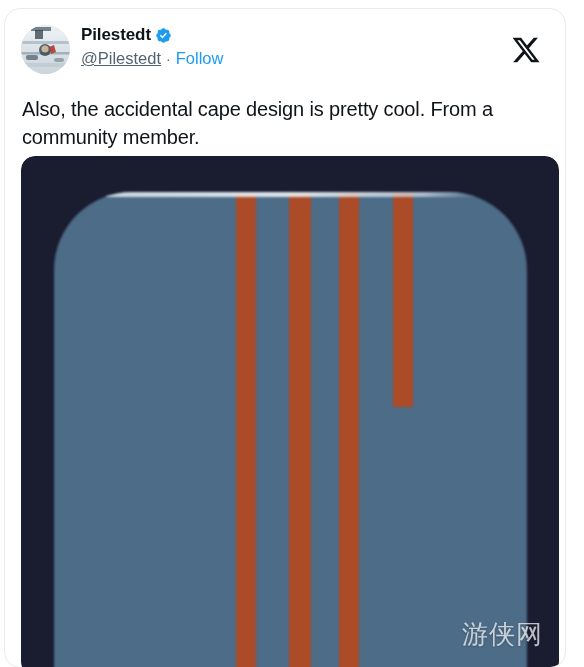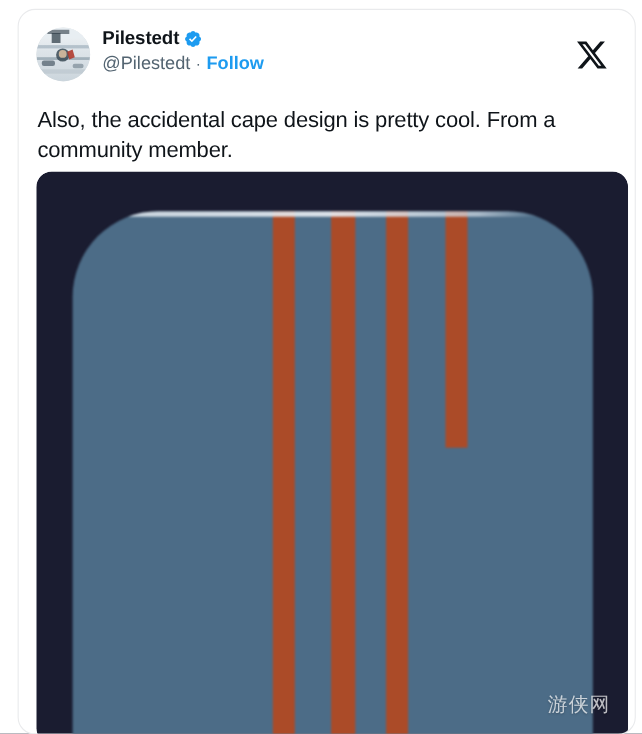--- a/index.html
+++ b/index.html
@@ -11,21 +11,21 @@
     height: 667px;
     background: #ffffff;
     font-family: "Liberation Sans", sans-serif;
     overflow: hidden;
     position: relative;
   }
 
   
   #tweet-card {
     position: absolute;
-    left: 16px;
+    left: 4px;
     top: 8px;
     width: 562px;
     height: 660px;
     background: #ffffff;
     border: 1px solid #e9eaec;
     border-radius: 16px;
     box-sizing: border-box;
     overflow: hidden;
     box-shadow: 0 0 0 0 rgba(0,0,0,0);
   }
@@ -85,32 +85,33 @@
     align-items: baseline;
     height: 23px;
     gap: 5px;
     margin-top: 1px;
   }
 
   #handle {
     font-size: 16.5px;
     color: #536471;
     line-height: 20px;
+    text-decoration: underline;
   }
 
   #dot-sep {
     font-size: 14px;
     color: #536471;
     line-height: 20px;
   }
 
   #follow-link {
     font-size: 16.5px;
     color: #1d9bf0;
-    font-weight: bold;
+    font-weight: normal;
     line-height: 20px;
     cursor: pointer;
   }
 
   #x-logo {
     position: absolute;
     right: 8px;
     top: 12px;
     width: 30px;
     height: 30px;
@@ -182,21 +183,21 @@
       rgba(225,232,238,0.85) 12%,
       rgba(235,240,245,0.9) 50%,
       rgba(210,220,230,0.7) 78%,
       rgba(255,255,255,0) 90%);
   }
 
   #watermark {
     position: absolute;
     right: 16px;
     bottom: 24px;
-    font-size: 18px;
+    font-size: 26px;
     color: rgba(255,255,255,0.72);
     font-family: "DejaVu Sans", sans-serif;
     letter-spacing: 1px;
     text-shadow: 0 1px 2px rgba(0,0,0,0.25);
     user-select: none;
   }
 </style>
 </head>
 <body>
 

